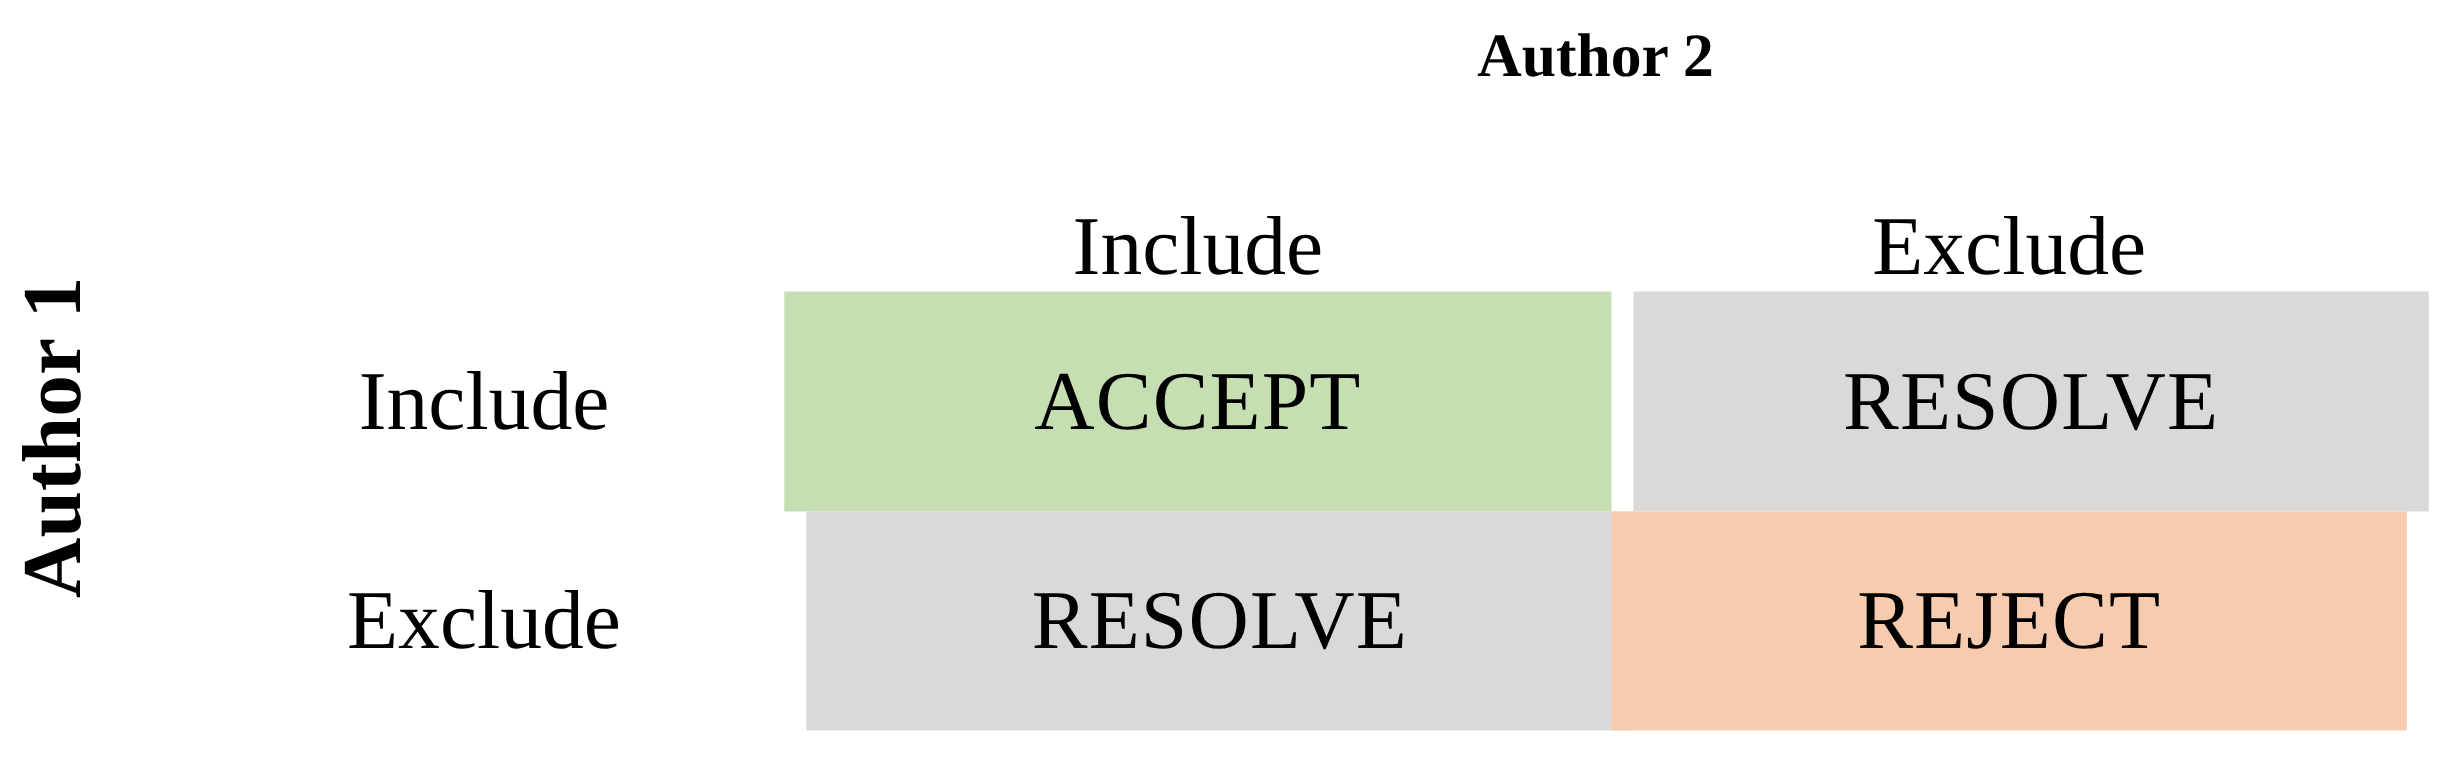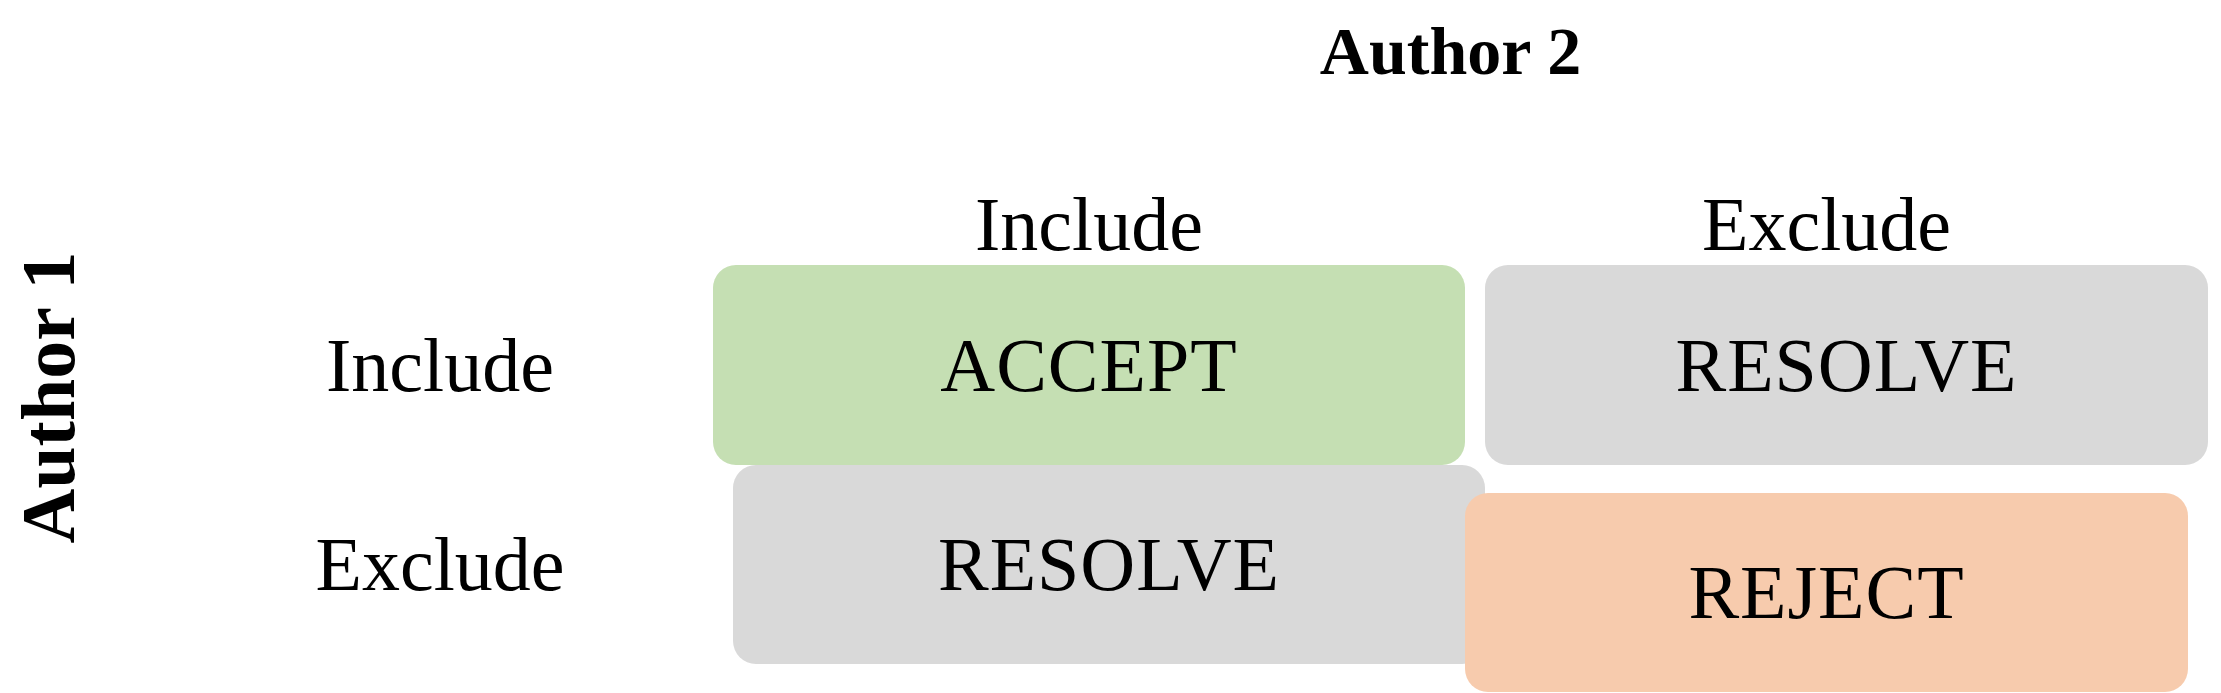--- a/index.html
+++ b/index.html
@@ -24,21 +24,21 @@
   }
   .col-axis-title {
     position: absolute;
     left: 713px;
     top: 0px;
     width: 1475px;
     height: 102px;
     display: flex;
     align-items: center;
     justify-content: center;
-    font-size: 68px;
+    font-size: 56px;
     font-weight: 700;
   }
   .row-axis-title {
     position: absolute;
     left: 0px;
     top: 130px;
     width: 97px;
     height: 534px;
     display: flex;
     align-items: center;
@@ -76,29 +76,28 @@
   .row-header.r0 { top: 265px; height: 200px; }
   .row-header.r1 { top: 465px; height: 199px; }
   .cell {
     position: absolute;
     display: flex;
     align-items: center;
     justify-content: center;
     font-size: 76px;
     font-weight: 400;
     letter-spacing: 1px;
-    border-radius: 23px;
   }
   .cell.r0 { top: 265px; height: 200px; }
   .cell.r1 { top: 465px; height: 199px; }
   .cell.c0 { left: 713px;  width: 752px; }
   .cell.c1 { left: 1465px; width: 723px; }
   .cell.bg-accept  { background: var(--accept-bg); }
   .cell.bg-resolve { background: var(--resolve-bg); margin-left: 20px; }
-  .cell.bg-reject  { background: var(--reject-bg); margin-top: 28px; }
+  .cell.bg-reject  { background: var(--reject-bg); }
 </style>
 </head>
 <body>
 
 <div class="figure">
 
   <div class="col-axis-title">Author 2</div>
 
   <div class="row-axis-title">
     <span class="rotated">Author 1</span>

